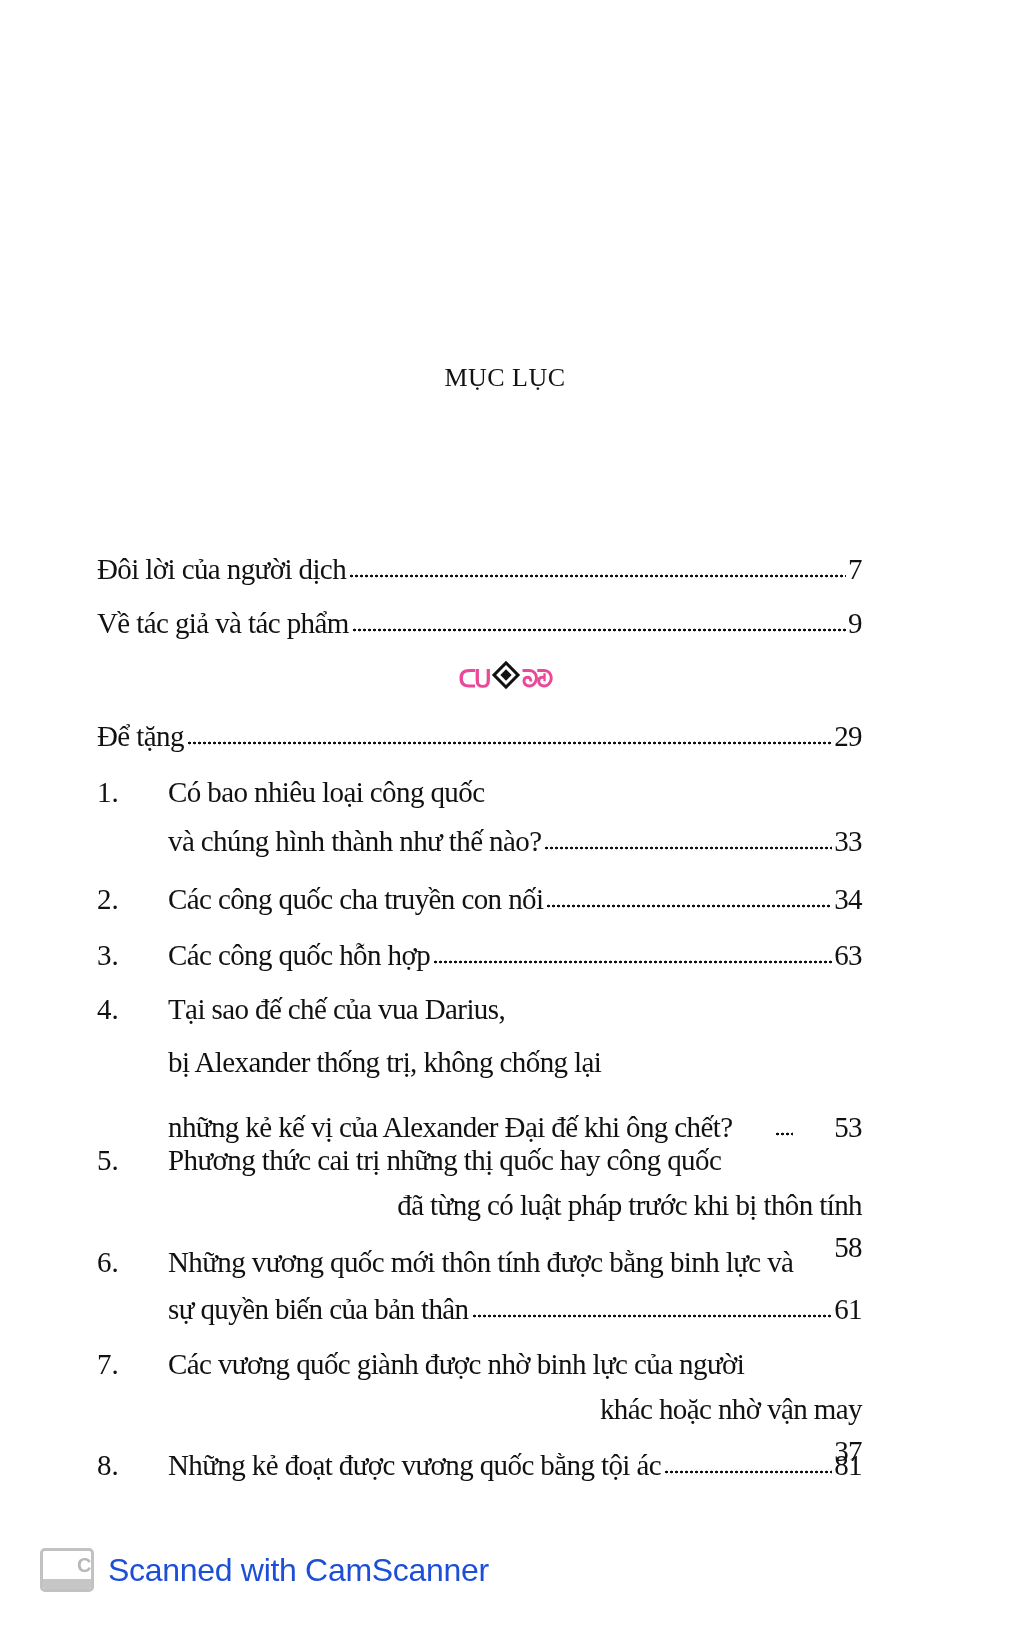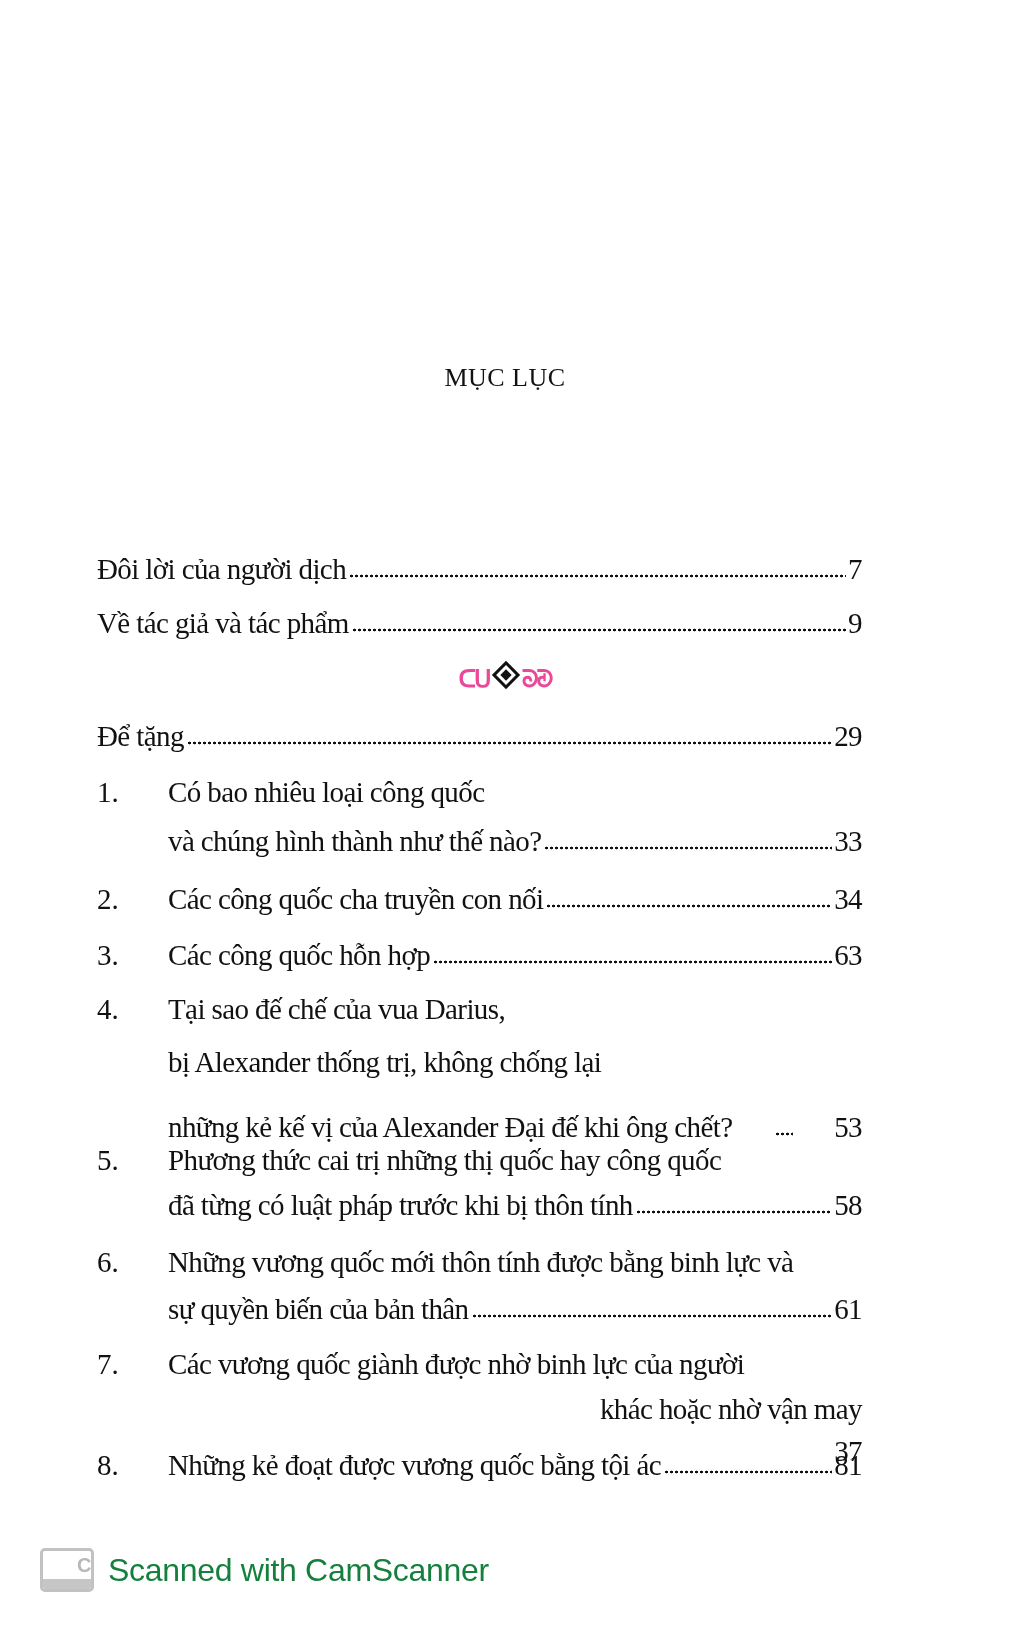--- a/index.html
+++ b/index.html
@@ -116,21 +116,21 @@
       content: "";
       position: absolute;
       left: 0; right: 0; bottom: 0;
       height: 10px;
       background: #c6c6c6;
     }
     .watermark-text {
       margin-left: 14px;
       font-family: "Liberation Sans", "DejaVu Sans", sans-serif;
       font-size: 32px;
-      color: #15803d;
+      color: #1d4ed8;
       letter-spacing: -0.3px;
     }
   </style>
 </head>
 <body>
 
 <div class="page">
 
   <div class="toc-title">MỤC LỤC</div>
 
@@ -189,21 +189,21 @@
   <div class="toc-line indent" style="top:1110px;gap:39px;">
     <span class="label">những kẻ kế vị của Alexander Đại đế khi ông chết?</span>
     <span class="leader"></span>
     <span class="page-num">53</span>
   </div>
 
   <div class="chap-num" style="top:1143px;">5.</div>
   <div class="toc-line indent" style="top:1143px;">
     <span class="label">Phương thức cai trị những thị quốc hay công quốc</span>
   </div>
-  <div class="toc-line indent" style="top:1188px;">
+  <div class="toc-line indent" style="top:1188px;flex-direction:column;">
     <span class="label">đã từng có luật pháp trước khi bị thôn tính</span>
     <span class="leader"></span>
     <span class="page-num">58</span>
   </div>
 
   <div class="chap-num" style="top:1245px;">6.</div>
   <div class="toc-line indent" style="top:1245px;">
     <span class="label">Những vương quốc mới thôn tính được bằng binh lực và</span>
   </div>
   <div class="toc-line indent" style="top:1292px;">

